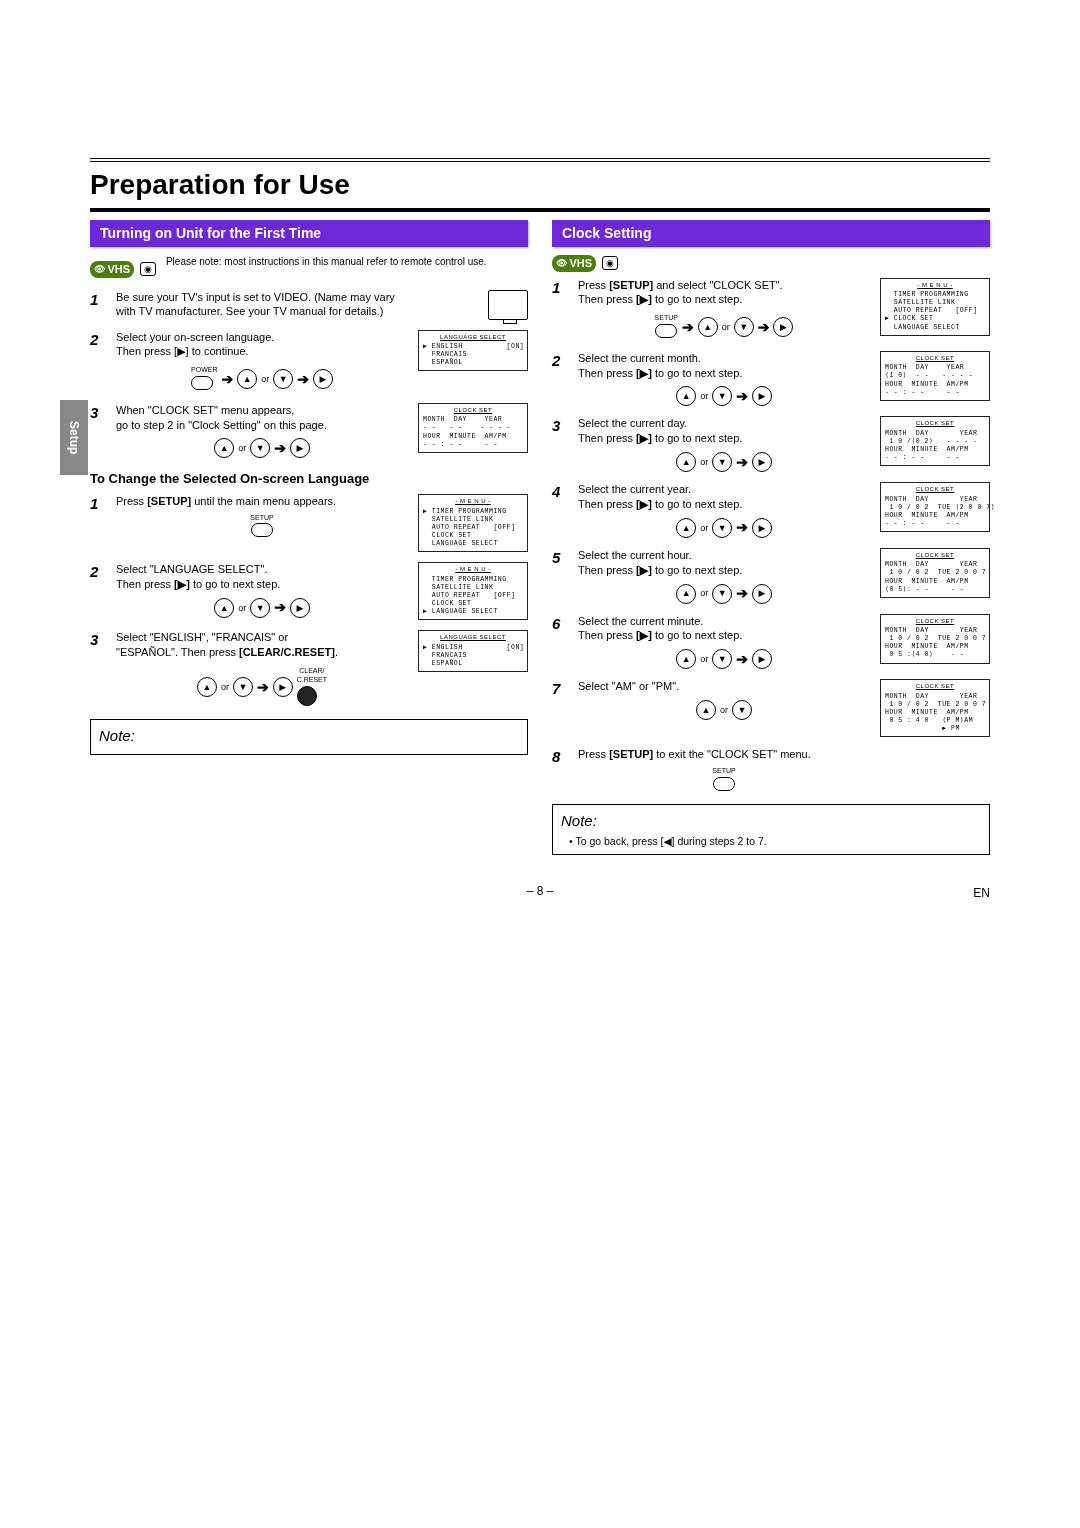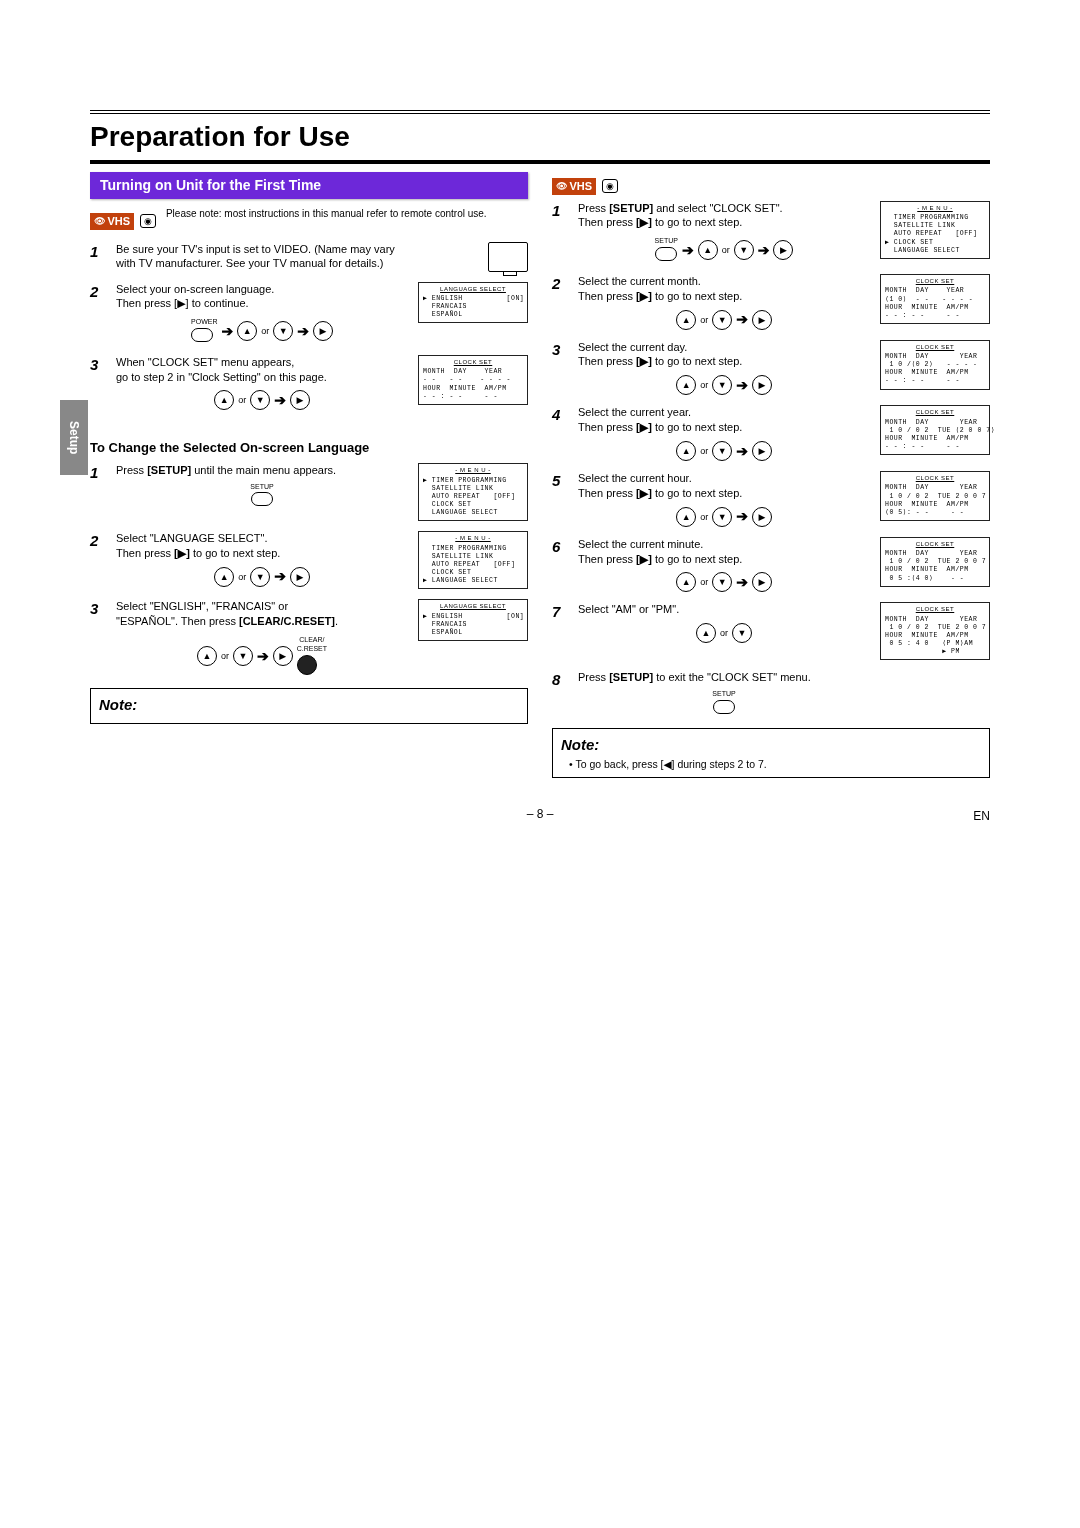--- a/index.html
+++ b/index.html
@@ -1,41 +1,41 @@
 <!DOCTYPE html>
 <html><head>
 <meta charset="utf-8">
 <style>
   * { box-sizing: border-box; margin: 0; padding: 0; }
   body { font-family: Arial, Helvetica, sans-serif; background: #fff; color: #000; width: 1080px; margin: 0 auto; padding: 110px 90px 40px 90px; font-size: 11px; line-height: 1.35; }
-  .page-title { font-size: 28px; font-weight: bold; border-bottom: 4px solid #000; border-top: 1px solid #000; padding: 2px 0 4px 0; margin-bottom: 8px; }
+  .page-title { font-size: 28px; font-weight: bold; border-bottom: 4px solid #000; border-top: 1px solid #000; padding: 2px 0 4px 0; margin-bottom: 8px; margin-top: 48px; }
   .page-title-inner { border-top: 1px solid #000; padding-top: 4px; }
   .columns { display: flex; gap: 24px; }
   .col { flex: 1; }
   .section-header { background: #6d28d9; color: #fff; font-weight: bold; font-size: 14px; padding: 4px 10px; margin-bottom: 8px; box-shadow: 1px 1px 2px rgba(0,0,0,.3); }
-  .subsection { font-weight: bold; font-size: 13px; margin: 29px 0 6px 0; }
+  .subsection { font-weight: bold; font-size: 13px; margin: 12px 0 6px 0; }
   .badges { display: flex; gap: 6px; align-items: center; margin: 6px 0; }
-  .vhs-badge { background: #c2410c; color: #fff; font-weight: bold; font-size: 11px; padding: 1px 4px; border-radius: 0; display: inline-flex; align-items: center; }
+  .vhs-badge { background: #4d7c0f; color: #fff; font-weight: bold; font-size: 11px; padding: 1px 4px; border-radius: 8px; display: inline-flex; align-items: center; }
   .vhs-badge::before { content: "👁"; font-size: 9px; margin-right: 2px; }
   .dvd-badge { border: 1.5px solid #000; border-radius: 3px; padding: 0 3px; display: inline-flex; align-items: center; font-size: 9px; }
   .step-row { display: flex; gap: 10px; margin: 6px 0 10px 0; align-items: flex-start; }
   .step-num { font-style: italic; font-weight: bold; font-size: 15px; width: 16px; flex-shrink: 0; }
   .step-text { flex: 1; }
   .step-right { width: 110px; flex-shrink: 0; }
   .tv-box { width: 40px; height: 30px; border: 1px solid #000; border-radius: 2px; background: #fff; position: relative; margin-left: auto; }
   .tv-box::after { content: ""; display: block; width: 12px; height: 4px; border: 1px solid #000; border-top: none; margin: 0 auto; position: absolute; bottom: -5px; left: 14px; }
   .osd { border: 1px solid #222; padding: 3px 4px; font-size: 6.5px; line-height: 1.25; font-family: "Courier New", monospace; letter-spacing: .5px; background: #fff; }
   .osd .osd-title { text-align: center; text-decoration: underline; margin-bottom: 2px; font-family: Arial; font-size: 6px; }
   .btn-row { display: flex; align-items: center; justify-content: center; gap: 4px; margin-top: 6px; font-size: 9px; }
   .circ { width: 20px; height: 20px; border: 1.2px solid #000; border-radius: 50%; display: inline-flex; align-items: center; justify-content: center; font-size: 9px; }
   .oval { width: 22px; height: 14px; border: 1.2px solid #000; border-radius: 8px; display: inline-block; }
   .arrow { font-size: 14px; font-weight: bold; }
   .btn-label { font-size: 7px; text-align: center; margin-bottom: 1px; }
   .note-box { border: 1px solid #000; padding: 6px 8px; margin-top: 10px; font-size: 10.5px; }
-  .note-title { font-style: italic; font-weight: bold; font-size: 15px; margin-bottom: 2px; }
+  .note-title { font-style: italic; font-weight: normal; font-size: 15px; margin-bottom: 2px; }
   .note-box ul { list-style: none; padding-left: 8px; }
   .note-box li::before { content: "• "; }
   .intro-row { display: flex; gap: 10px; align-items: flex-start; margin-bottom: 6px; }
   .intro-text { flex: 1; font-size: 10px; }
   .sidebar-tab { position: absolute; left: 60px; top: 400px; width: 28px; height: 75px; background: #888; color: #fff; font-weight: bold; font-size: 12px; display: flex; align-items: center; justify-content: center; writing-mode: vertical-rl; text-orientation: mixed; }
   .page-footer { text-align: center; margin-top: 28px; font-size: 12px; }
   .page-footer-right { text-align: right; margin-top: -14px; font-size: 12px; }
   b { font-weight: bold; }
 </style>
 </head>
@@ -138,20 +138,21 @@
           </div>
         </div>
       </div>
 
     <div class="note-box">
       <div class="note-title">Note:</div>
     </div>
   </div>
 
   <div class="col">
+    <div class="section-header">Clock Setting</div>
     <div class="badges">
       <span class="vhs-badge">VHS</span>
       <span class="dvd-badge">◉</span>
     </div>
     <div id="right-steps">
         <div class="step-row">
           <div class="step-num">1</div>
           <div class="step-text">Press <b>[SETUP]</b> and select "CLOCK SET".<br>Then press <b>[▶]</b> to go to next step.<div class="btn-row"><div><div class="btn-label">SETUP</div><span class="oval"></span></div><span class="arrow">➔</span><span class="circ">▲</span> or <span class="circ">▼</span><span class="arrow">➔</span><span class="circ">▶</span></div></div>
           <div class="step-right">
             <div class="osd">

